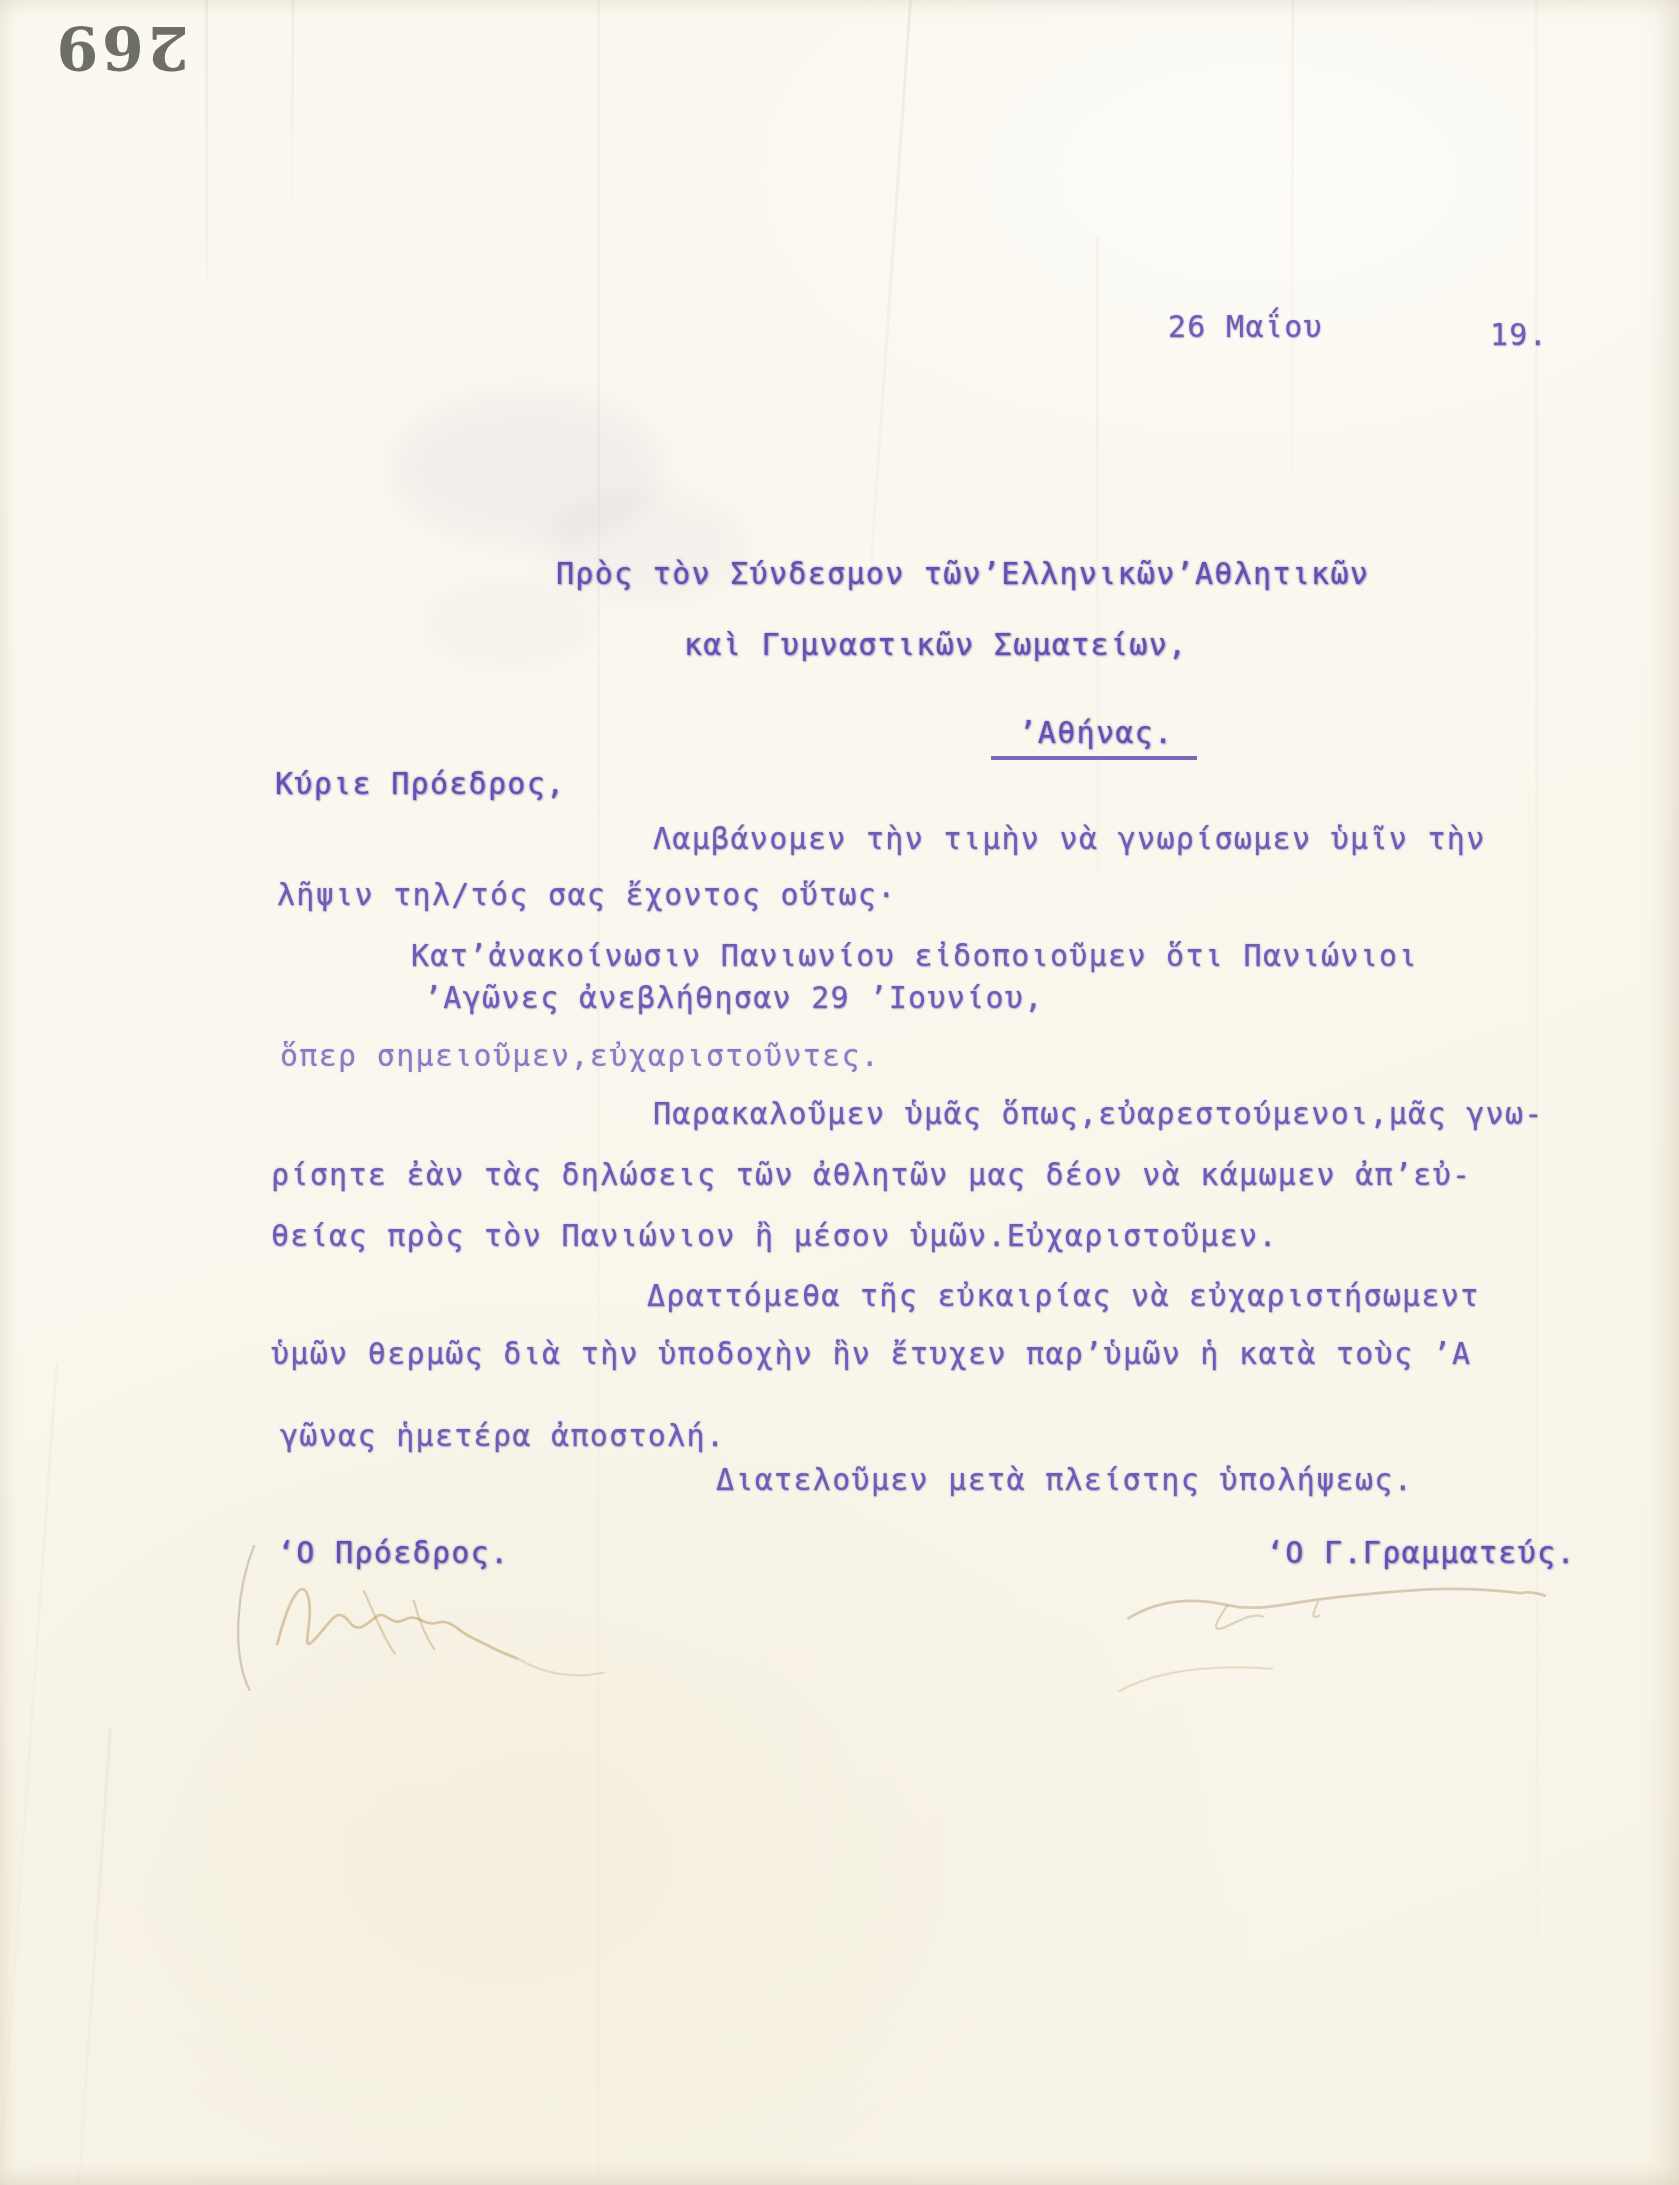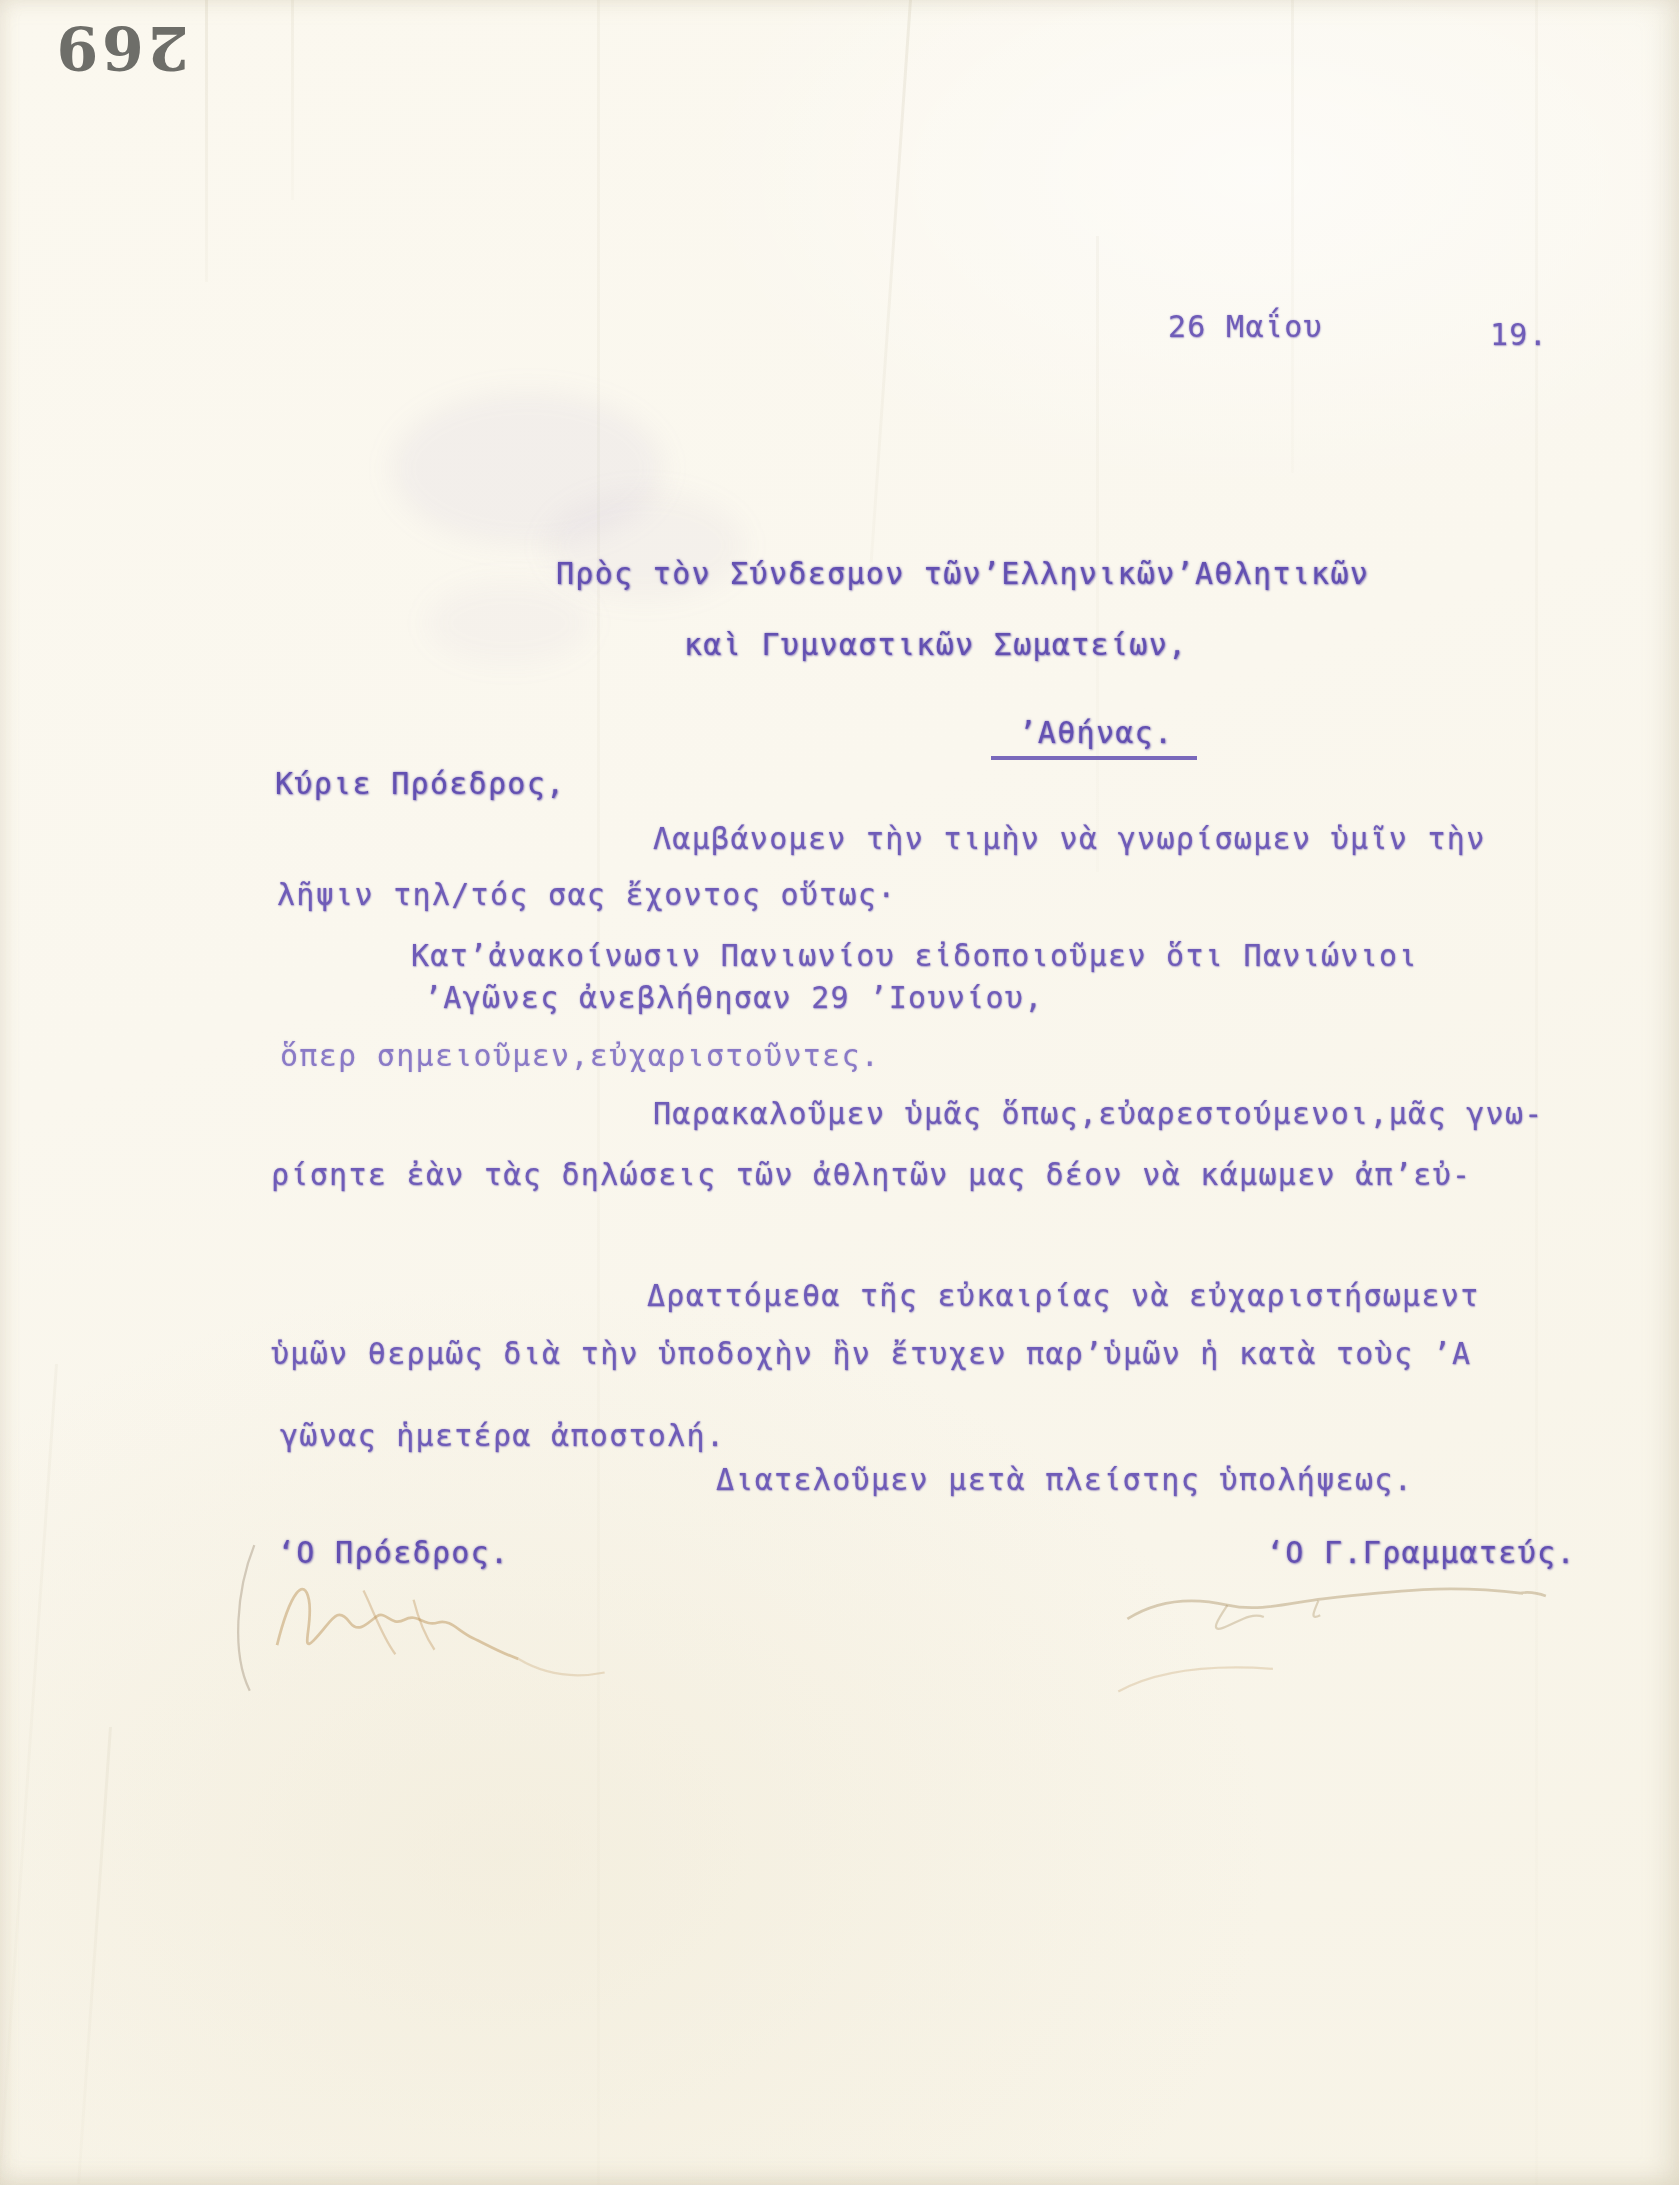--- a/index.html
+++ b/index.html
@@ -112,20 +112,21 @@
 
   <div class="typed" style="left:653px; top:821px;">Λαμβάνομεν τὴν τιμὴν νὰ γνωρίσωμεν ὑμῖν τὴν</div>
   <div class="typed" style="left:277px; top:877px;">λῆψιν τηλ/τός σας ἔχοντος οὕτως·</div>
 
   <div class="typed" style="left:411px; top:938px;">Κατ’ἀνακοίνωσιν Πανιωνίου εἰδοποιοῦμεν ὅτι Πανιώνιοι</div>
   <div class="typed" style="left:424px; top:980px;">’Αγῶνες ἀνεβλήθησαν 29 ’Ιουνίου,</div>
   <div class="typed light" style="left:280px; top:1038px;">ὅπερ σημειοῦμεν,εὐχαριστοῦντες.</div>
 
   <div class="typed" style="left:653px; top:1096px;">Παρακαλοῦμεν ὑμᾶς ὅπως,εὐαρεστούμενοι,μᾶς γνω-</div>
   <div class="typed" style="left:271px; top:1157px;">ρίσητε ἐὰν τὰς δηλώσεις τῶν ἀθλητῶν μας δέον νὰ κάμωμεν ἀπ’εὐ-</div>
+  <div class="typed" style="left:271px; top:1218px;">θείας πρὸς τὸν Πανιώνιον ἢ μέσον ὑμῶν.Εὐχαριστοῦμεν.</div>
 
   <div class="typed" style="left:647px; top:1278px;">Δραττόμεθα τῆς εὐκαιρίας νὰ εὐχαριστήσωμεντ</div>
   <div class="typed" style="left:271px; top:1336px;">ὑμῶν θερμῶς διὰ τὴν ὑποδοχὴν ἣν ἔτυχεν παρ’ὑμῶν ἡ κατὰ τοὺς ’Α</div>
   <div class="typed" style="left:280px; top:1398px;margin-top:20px;">γῶνας ἡμετέρα ἀποστολή.</div>
 
   <div class="typed" style="left:716px; top:1462px;">Διατελοῦμεν μετὰ πλείστης ὑπολήψεως.</div>
 
   <div class="typed heavy" style="left:277px; top:1535px;">‘Ο Πρόεδρος.</div>
   <div class="typed heavy" style="left:1266px; top:1535px;">‘Ο Γ.Γραμματεύς.</div>
 

